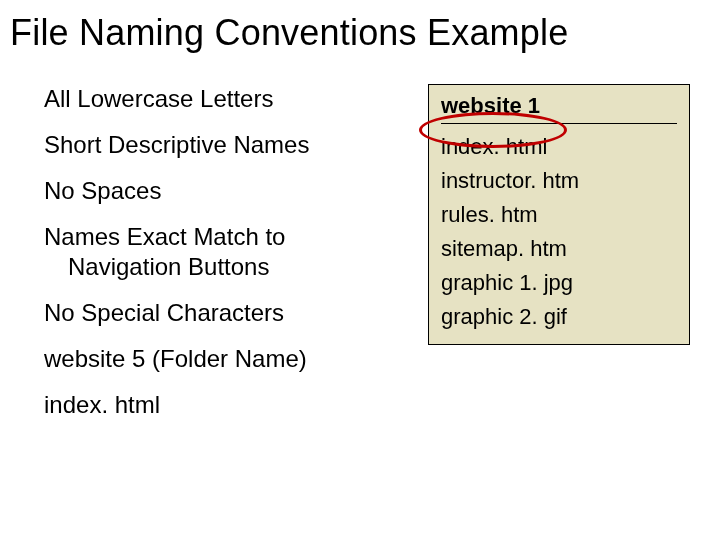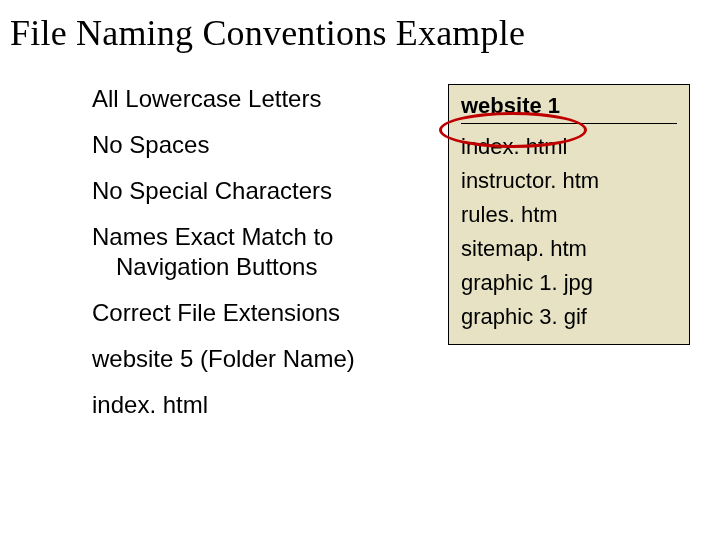--- a/index.html
+++ b/index.html
@@ -11,44 +11,42 @@
     background: #fff;
     color: #000;
     position: relative;
     overflow: hidden;
   }
   .slide-title {
     font-size: 36px;
     font-weight: normal;
     padding: 12px 10px 0 10px;
     letter-spacing: 0.2px;
-    font-family: Liberation Serif, serif;
   }
   .content {
     display: flex;
     padding: 30px 30px 0 44px;
-    margin-left: 48px;
   }
   .rules {
     flex: 1;
     font-size: 24px;
   }
   .rules .rule {
     margin-bottom: 16px;
     line-height: 1.25;
   }
   .rules .rule.indent {
     padding-left: 0;
   }
   .rules .rule .line2 {
     display: block;
     padding-left: 24px;
   }
   .filebox-wrap {
-    width: 242px;
+    width: 262px;
     position: relative;
   }
   .filebox {
     background: #e6e2c3;
     border: 1.5px solid #000;
     padding: 8px 12px 10px 12px;
     font-size: 22px;
     position: relative;
   }
   .filebox .header {
@@ -73,37 +71,37 @@
 </style>
 </head>
 <body>
 
 <div class="slide-title">File Naming Conventions Example</div>
 
 <div class="content">
 
   <div class="rules">
     <div class="rule">All Lowercase Letters</div>
+    <div class="rule">Short Descriptive Names</div>
     <div class="rule">No Spaces</div>
-    <div class="rule">No Special Characters</div>
     <div class="rule indent">
       <span>Names Exact Match to</span>
       <span class="line2">Navigation Buttons</span>
     </div>
-    <div class="rule">Correct File Extensions</div>
+    <div class="rule">No Special Characters</div>
     <div class="rule">website 5 (Folder Name)</div>
     <div class="rule">index. html</div>
   </div>
 
   <div class="filebox-wrap">
     <div class="filebox">
       <div class="header">website 1</div>
       <div class="file">index. html</div>
       <div class="file">instructor. htm</div>
       <div class="file">rules. htm</div>
       <div class="file">sitemap. htm</div>
       <div class="file">graphic 1. jpg</div>
-      <div class="file">graphic 3. gif</div>
+      <div class="file">graphic 2. gif</div>
       <div class="circle-annot"></div>
     </div>
   </div>
 
 </div>
 
 </body></html>

